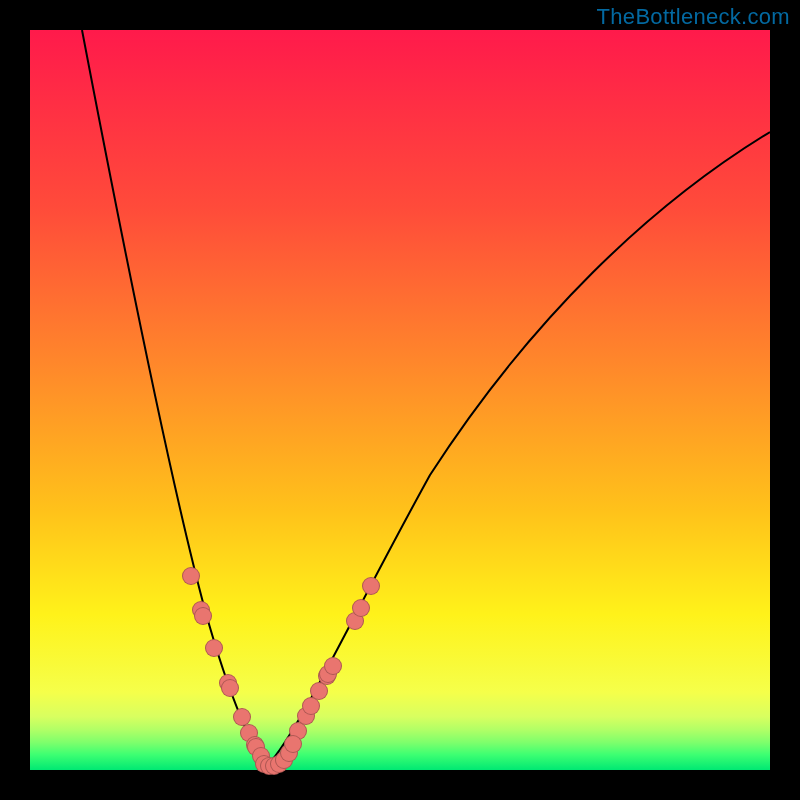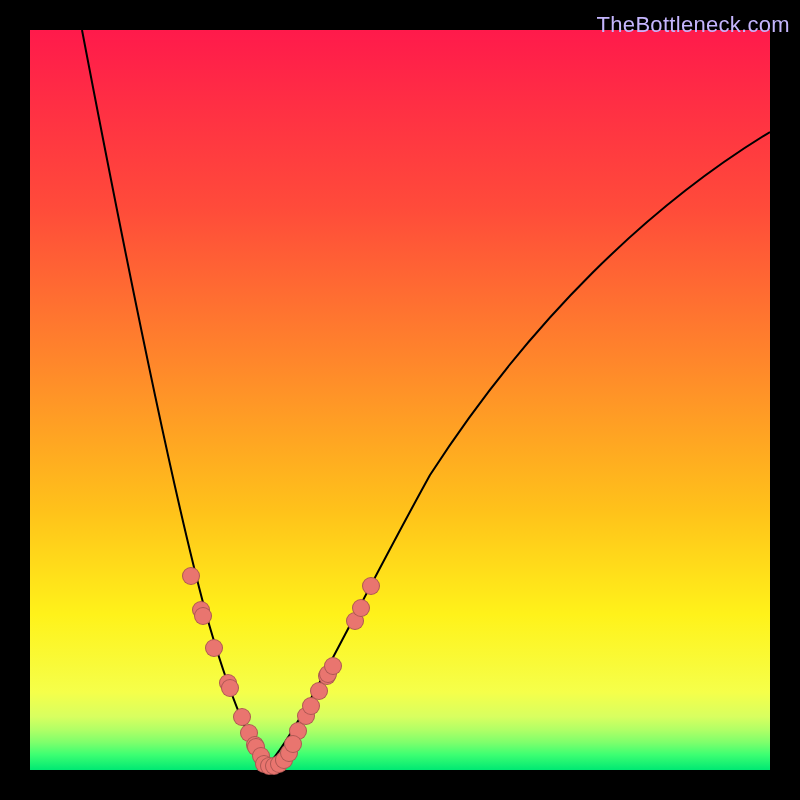--- a/index.html
+++ b/index.html
@@ -52,23 +52,23 @@
     width: 16px;
     height: 16px;
     margin-left: -8px;
     margin-top: -8px;
     border-radius: 50%;
     background: var(--marker-fill);
     border: 1px solid rgba(0,0,0,0.25);
   }
   .watermark {
     position: absolute;
-    top: 12px;
+    top: 4px;
     right: 10px;
-    color: #c4b5fd;
+    color: #0369a1;
     font-size: 22px;
     letter-spacing: 0.3px;
     user-select: none;
   }
 </style>
 </head>
 <body>
 
 <div class="frame">
   <div class="plot">

